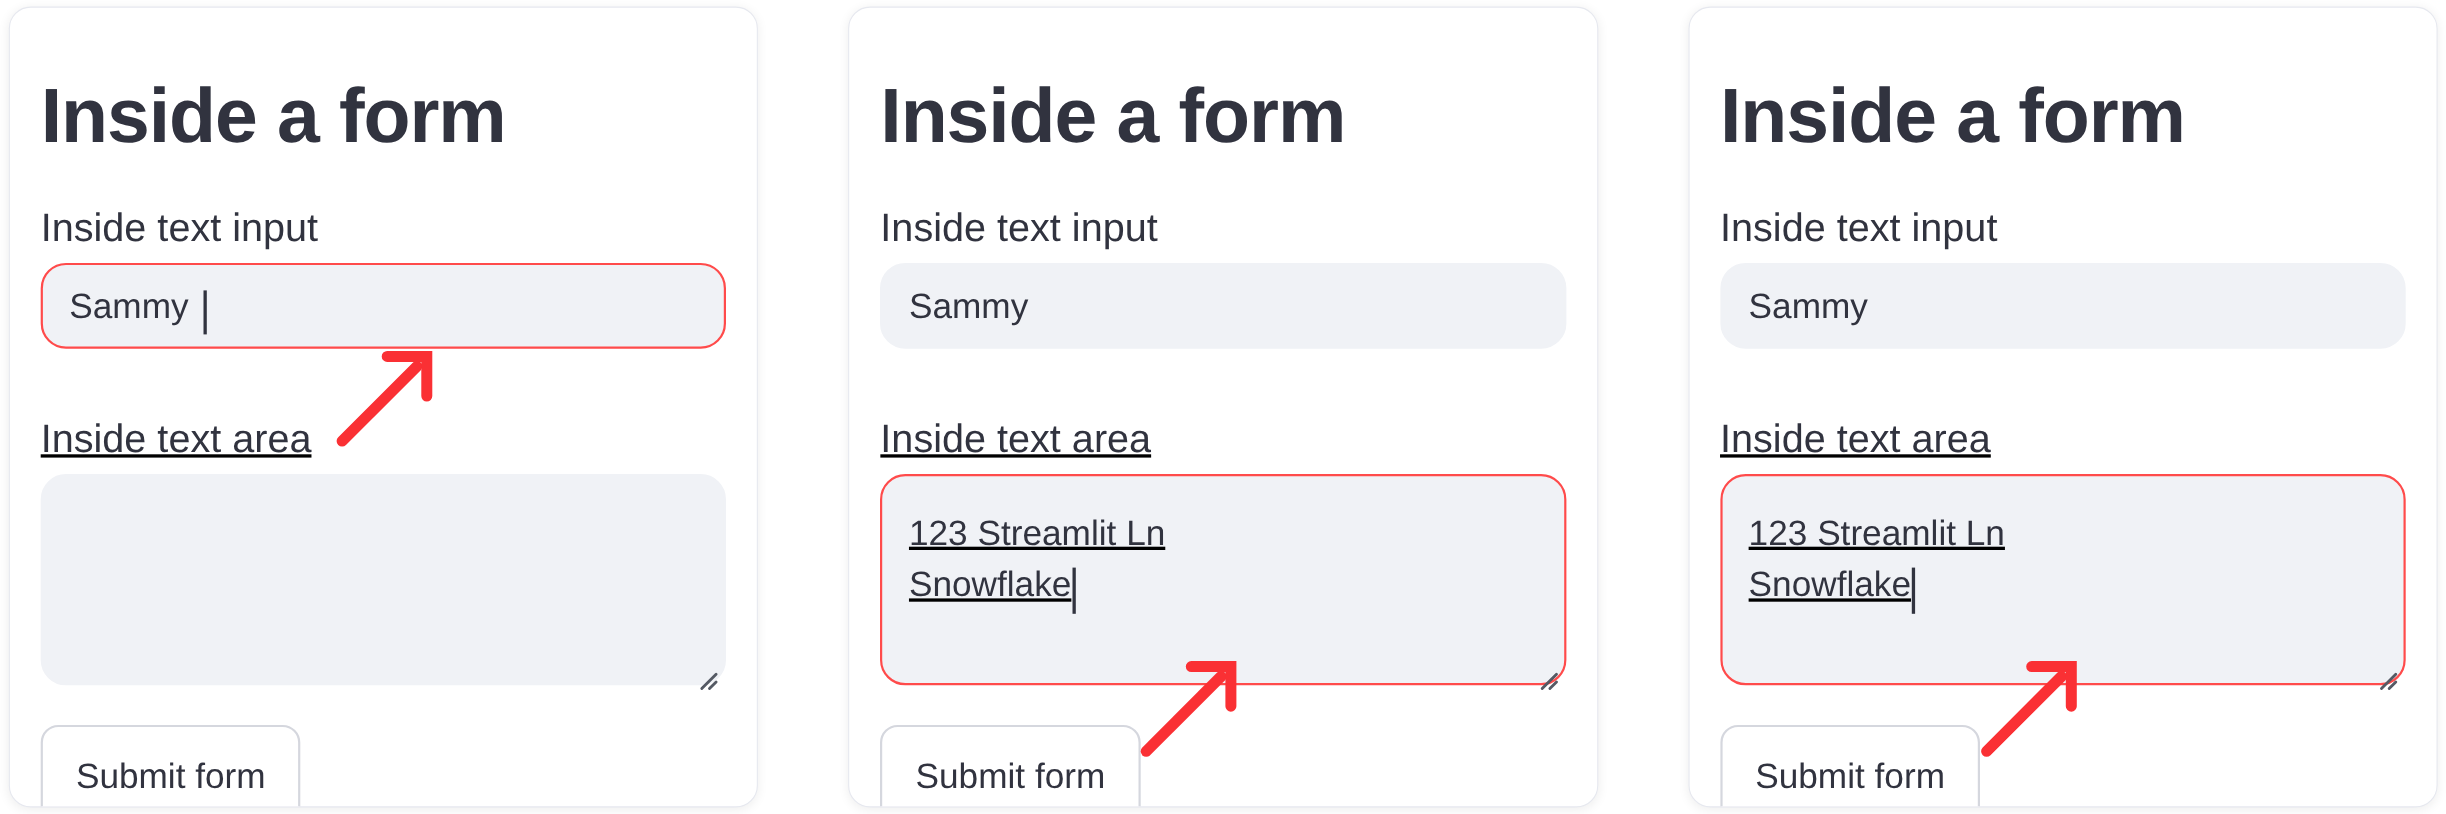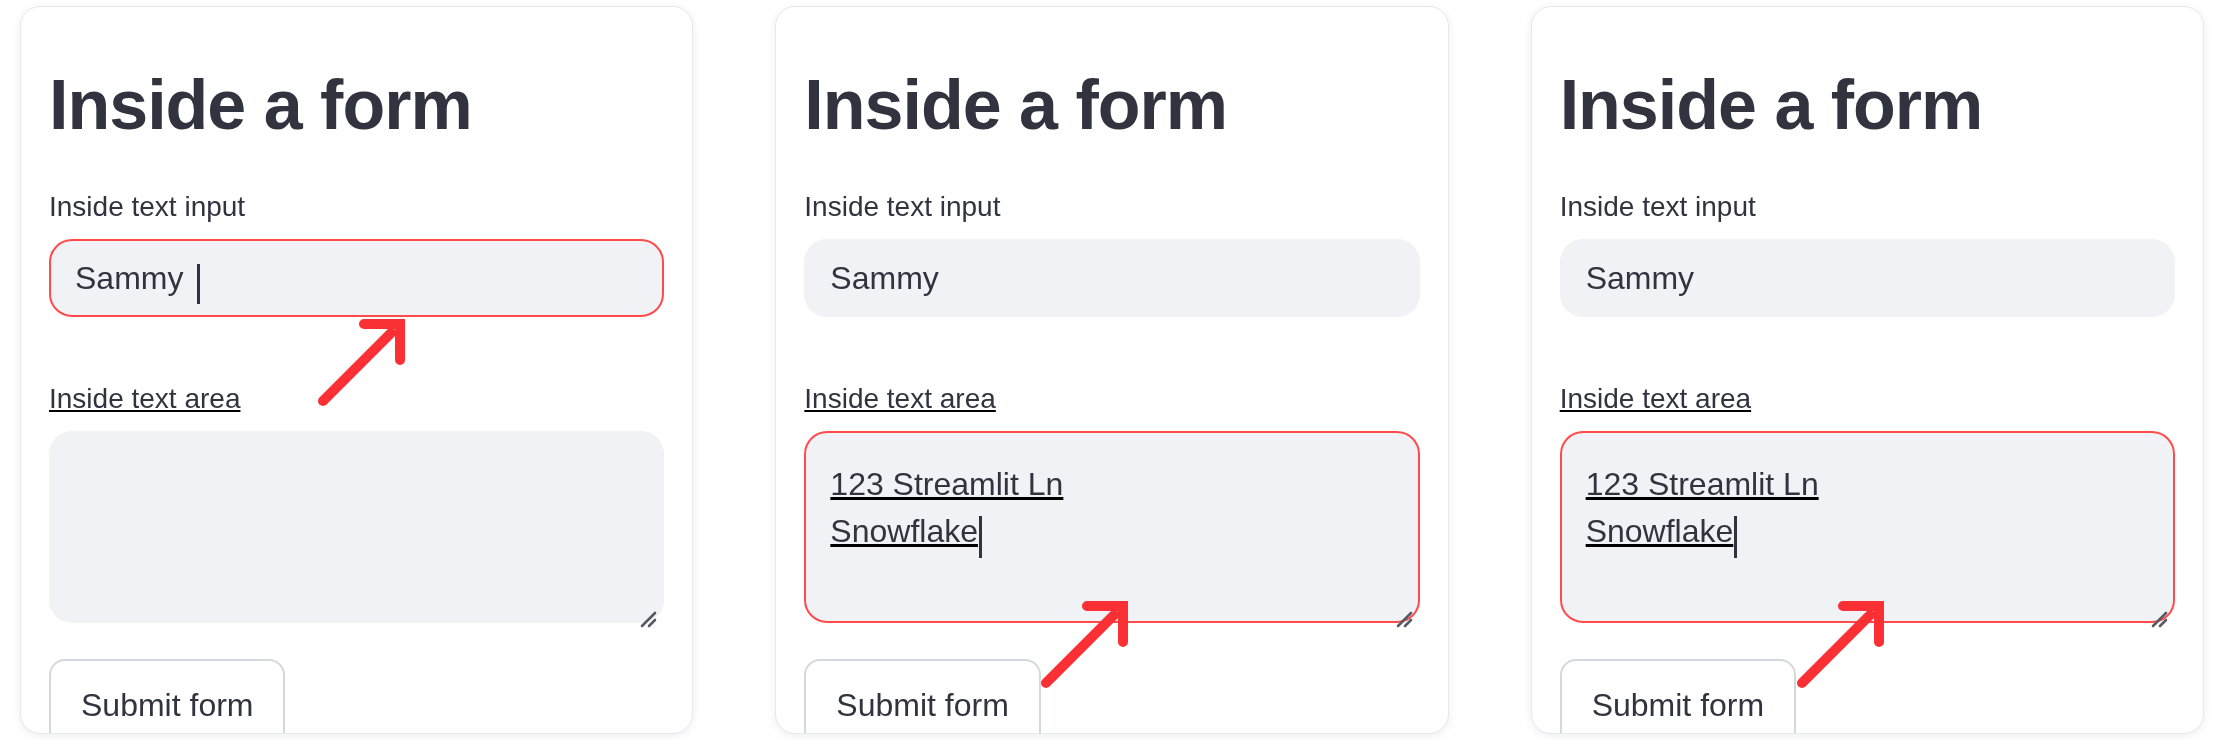--- a/index.html
+++ b/index.html
@@ -5,21 +5,21 @@
   html, body {
     margin: 0;
     padding: 0;
     background: #ffffff;
     font-family: "Liberation Sans", "DejaVu Sans", sans-serif;
   }
   .canvas {
     width: 2224px;
     height: 740px;
     box-sizing: border-box;
-    padding: 6px 20px;
+    padding: 6px 8px;
     display: flex;
     gap: 82px;
   }
   .card {
     flex: 1;
     box-sizing: border-box;
     background: #ffffff;
     border: 1px solid var(--card-border, #e6e8ef);
     border-radius: 20px;
     box-shadow: 0 2px 10px rgba(0,0,0,0.07);
@@ -32,21 +32,21 @@
     font-size: 70px;
     line-height: 1.2;
     font-weight: 700;
     color: var(--text-dark, #31333f);
     letter-spacing: -1px;
   }
   .field { margin-top: 42px; }
   .field + .field { margin-top: 64px; text-decoration: underline; }
   .field-label {
     display: block;
-    font-size: 28px;
+    font-size: 36px;
     line-height: 36px;
     color: var(--text-dark, #31333f);
     margin-bottom: 14px;
   }
   .text-input, .text-area {
     position: relative;
     box-sizing: border-box;
     width: 100%;
     background: var(--input-bg, #f0f2f6);
     border: 2px solid var(--input-bg, #f0f2f6);

